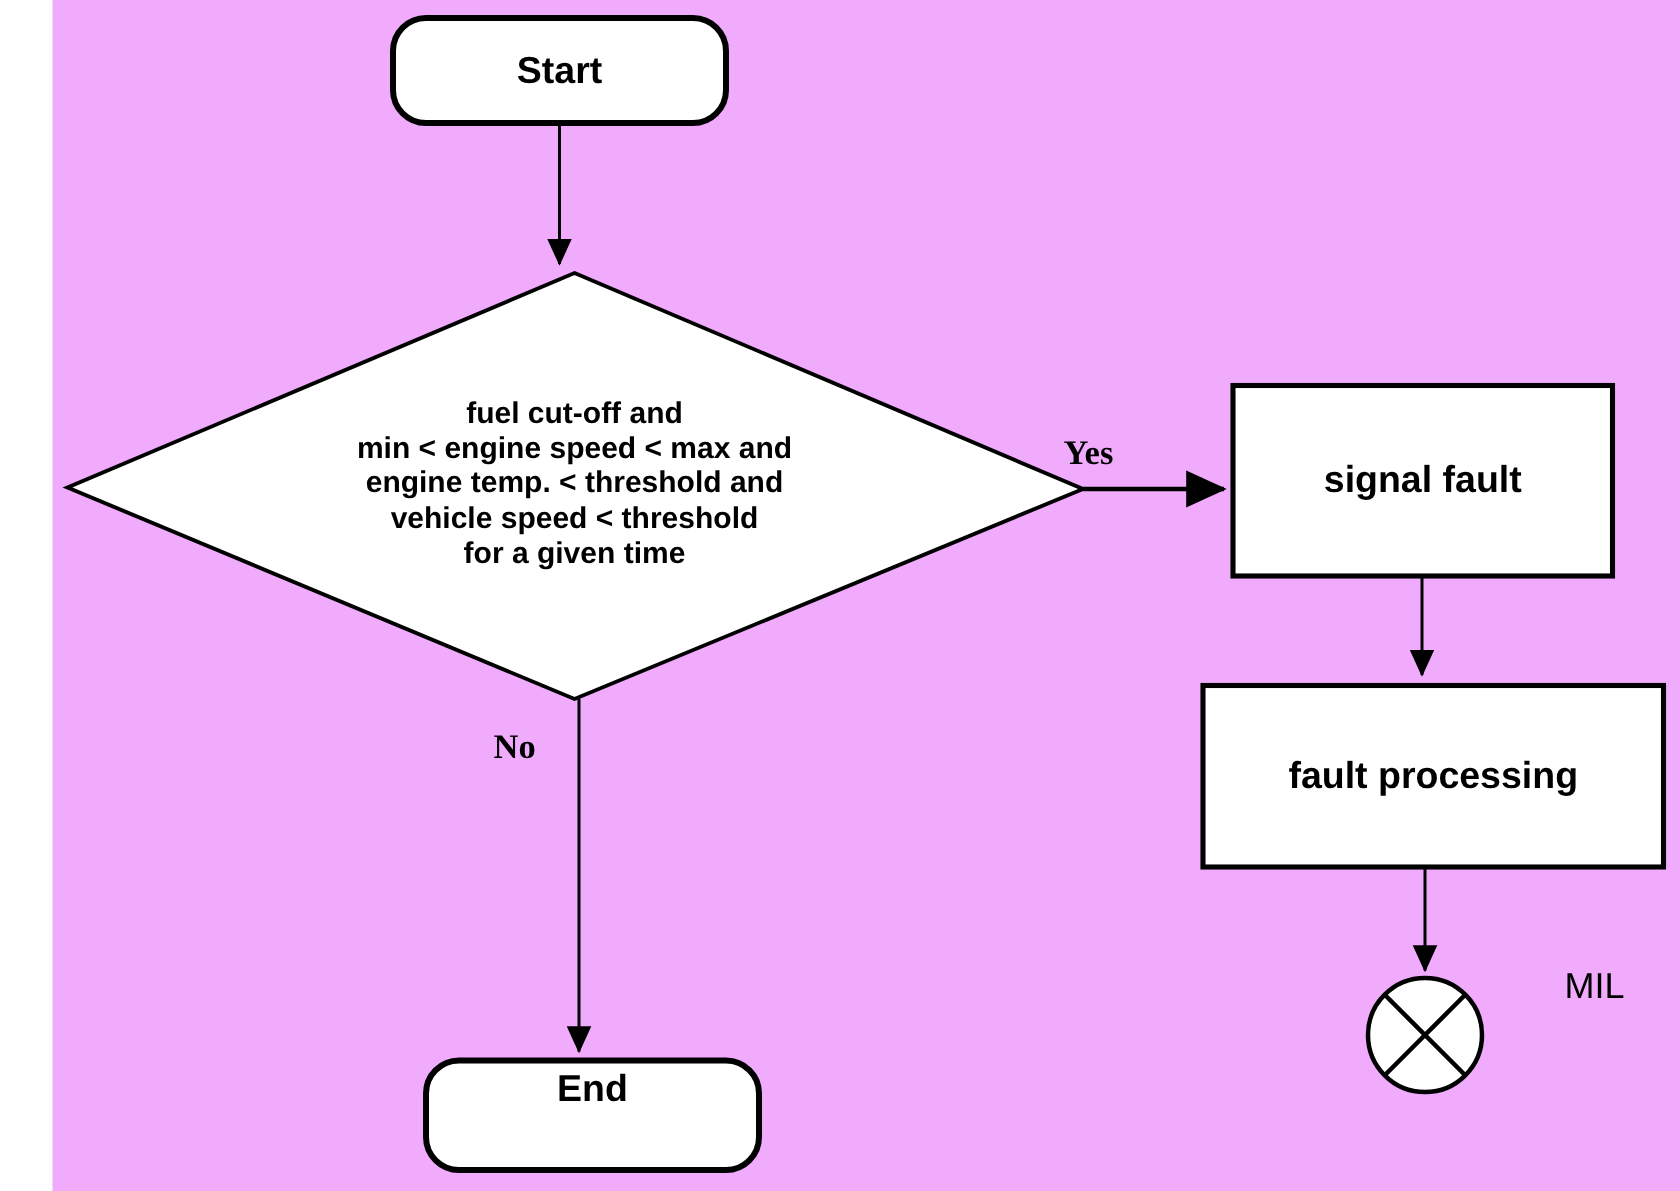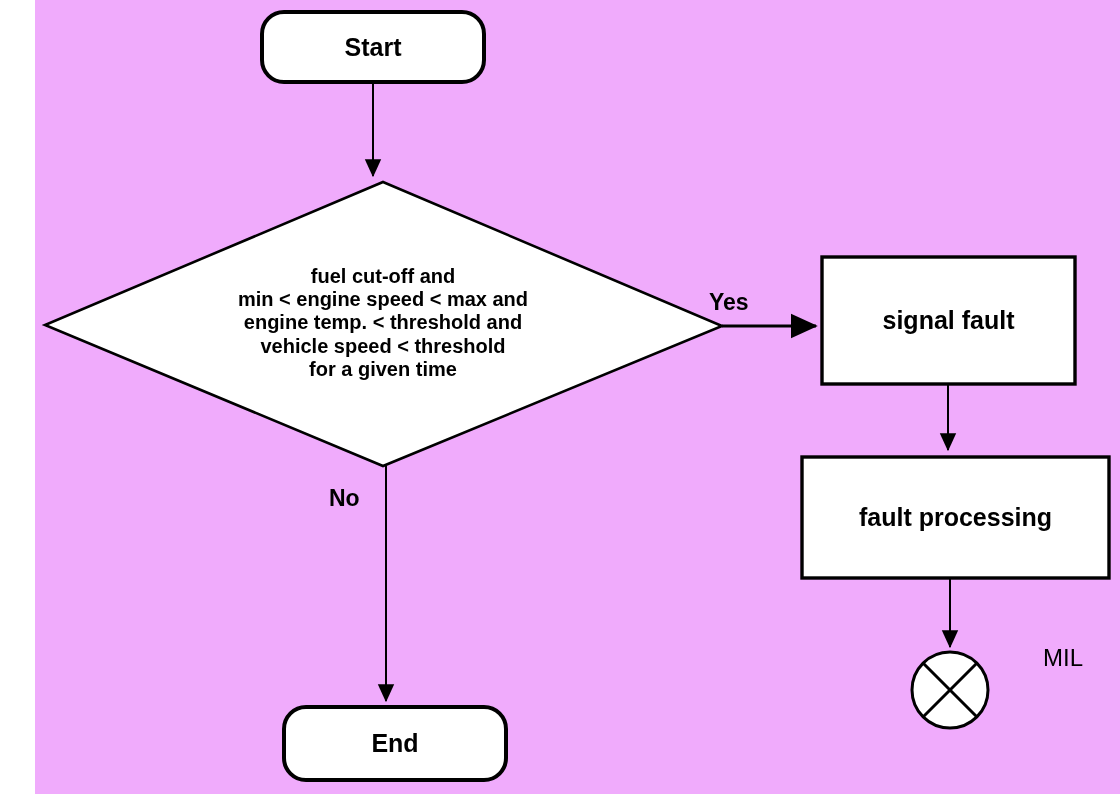--- a/index.html
+++ b/index.html
@@ -37,21 +37,21 @@
     pointer-events: none;
     white-space: pre;
     line-height: 1.16;
   }
   .terminator-label { font-size: 25px; }
   .process-label   { font-size: 25px; }
   .decision-label  { font-size: 20px; }
   .edge-label {
     position: absolute;
     color: #000000;
-    font-family: Liberation Sans, sans-serif;
+    font-family: Liberation Serif, serif;
     font-weight: bold;
     font-size: 23px;
     white-space: pre;
   }
   .plain-label {
     position: absolute;
     color: #000000;
     font-family: "Liberation Sans", sans-serif;
     font-weight: normal;
     font-size: 24px;
@@ -106,15 +106,15 @@
   <div class="edge-label" style="left:674px; top:289px;">Yes</div>
 
   <div class="edge-label" style="left:294px; top:485px;">No</div>
 
   <div class="node-label process-label" style="left:787px; top:257px; width:253px; height:127px;">signal fault</div>
 
   <div class="node-label process-label" style="left:767px; top:457px; width:307px; height:121px;">fault processing</div>
 
   <div class="plain-label" style="left:1008px; top:644px;">MIL</div>
 
-  <div class="node-label terminator-label" style="left:249px; top:707px; width:222px; height:73px;">End</div>
+  <div class="node-label terminator-label" style="left:249px; top:690px; width:222px; height:73px;">End</div>
 
 </div>
 
 </body></html>

